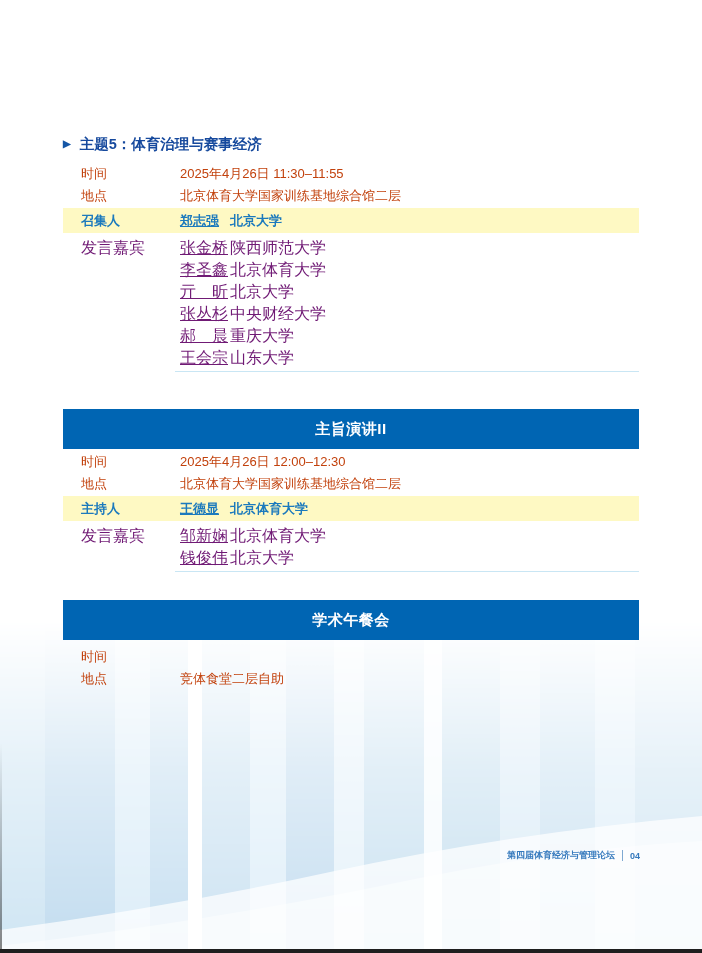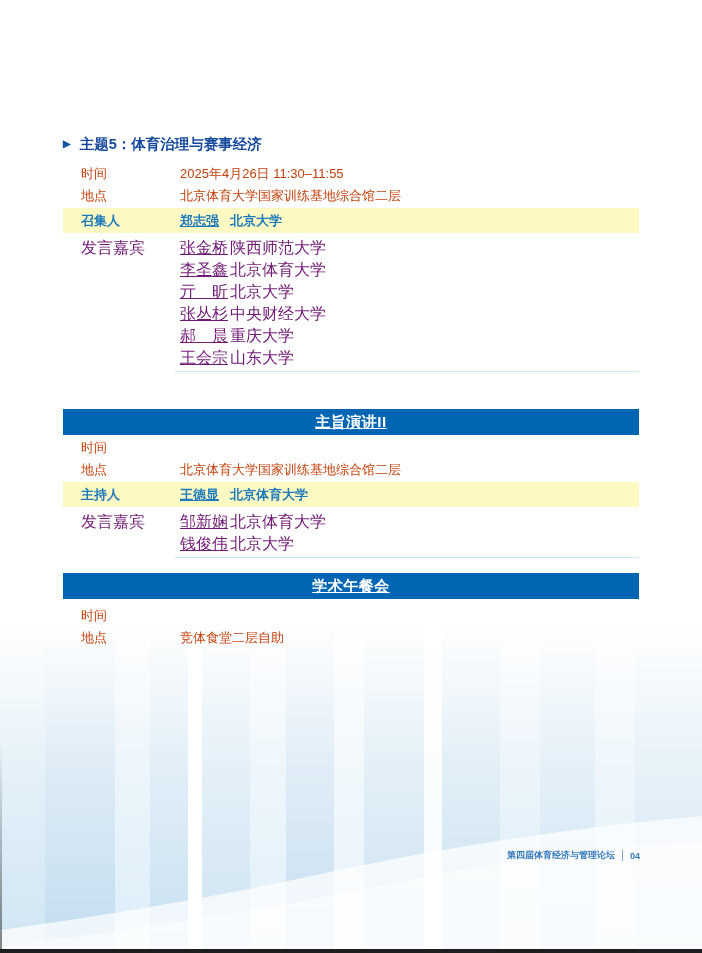--- a/index.html
+++ b/index.html
@@ -23,24 +23,24 @@
   .hl{height:25px;background:#fef9c3;display:flex;align-items:center;padding-left:18px;
     font-size:13px;font-weight:700;color:#1c7abd;margin-top:1px;}
 
   .speakers{display:flex;padding-left:18px;margin-top:4px;font-size:16px;color:#701a75;}
   .speakers .lab{height:22px;display:flex;align-items:center;}
   .sprow{height:22px;display:flex;align-items:center;}
   .name{display:inline-block;width:50px;flex:none;text-decoration:underline;}
 
   .divider{border-top:1px solid #c9e6f4;margin-left:112px;margin-top:2px;}
 
-  .banner{height:26px;background:#0065b3;color:#ffffff;font-weight:700;font-size:15px;
-    display:flex;align-items:center;justify-content:center;letter-spacing:0.5px;text-decoration:underline;}
+  .banner{height:40px;background:#0065b3;color:#ffffff;font-weight:700;font-size:15px;
+    display:flex;align-items:center;justify-content:center;letter-spacing:0.5px;}
   .banner1{margin-top:37px;}
-  .banner2{margin-top:15px;}
+  .banner2{margin-top:28px;}
 
   .footer{position:absolute;top:849px;right:62px;display:flex;align-items:center;
     font-size:9px;font-weight:600;color:#3579bd;z-index:3;}
   .sep{width:1px;height:11px;background:#7fa9d2;margin:0 7px;}
 
   .bgdeco{position:absolute;left:0;top:620px;width:702px;height:333px;z-index:1;}
   .edge-bottom{position:absolute;left:0;bottom:0;width:702px;height:4px;background:#1e1e1e;z-index:4;}
   .edge-left{position:absolute;left:0;bottom:0;width:2px;height:210px;z-index:4;
     background:linear-gradient(to bottom,rgba(30,30,30,0),rgba(30,30,30,0.55));}
 </style>
@@ -136,20 +136,21 @@
     </div>
   </div>
 
   <div class="divider"></div>
 
   <div class="banner banner1">主旨演讲II</div>
 
   <div class="info-tight">
     <div class="row">
       <span class="lab">时间</span>
+      <span>2025年4月26日 12:00–12:30</span>
     </div>
     <div class="row">
       <span class="lab">地点</span>
       <span>北京体育大学国家训练基地综合馆二层</span>
     </div>
   </div>
 
   <div class="hl">
     <span class="lab">主持人</span>
     <span class="name">王德显</span>

